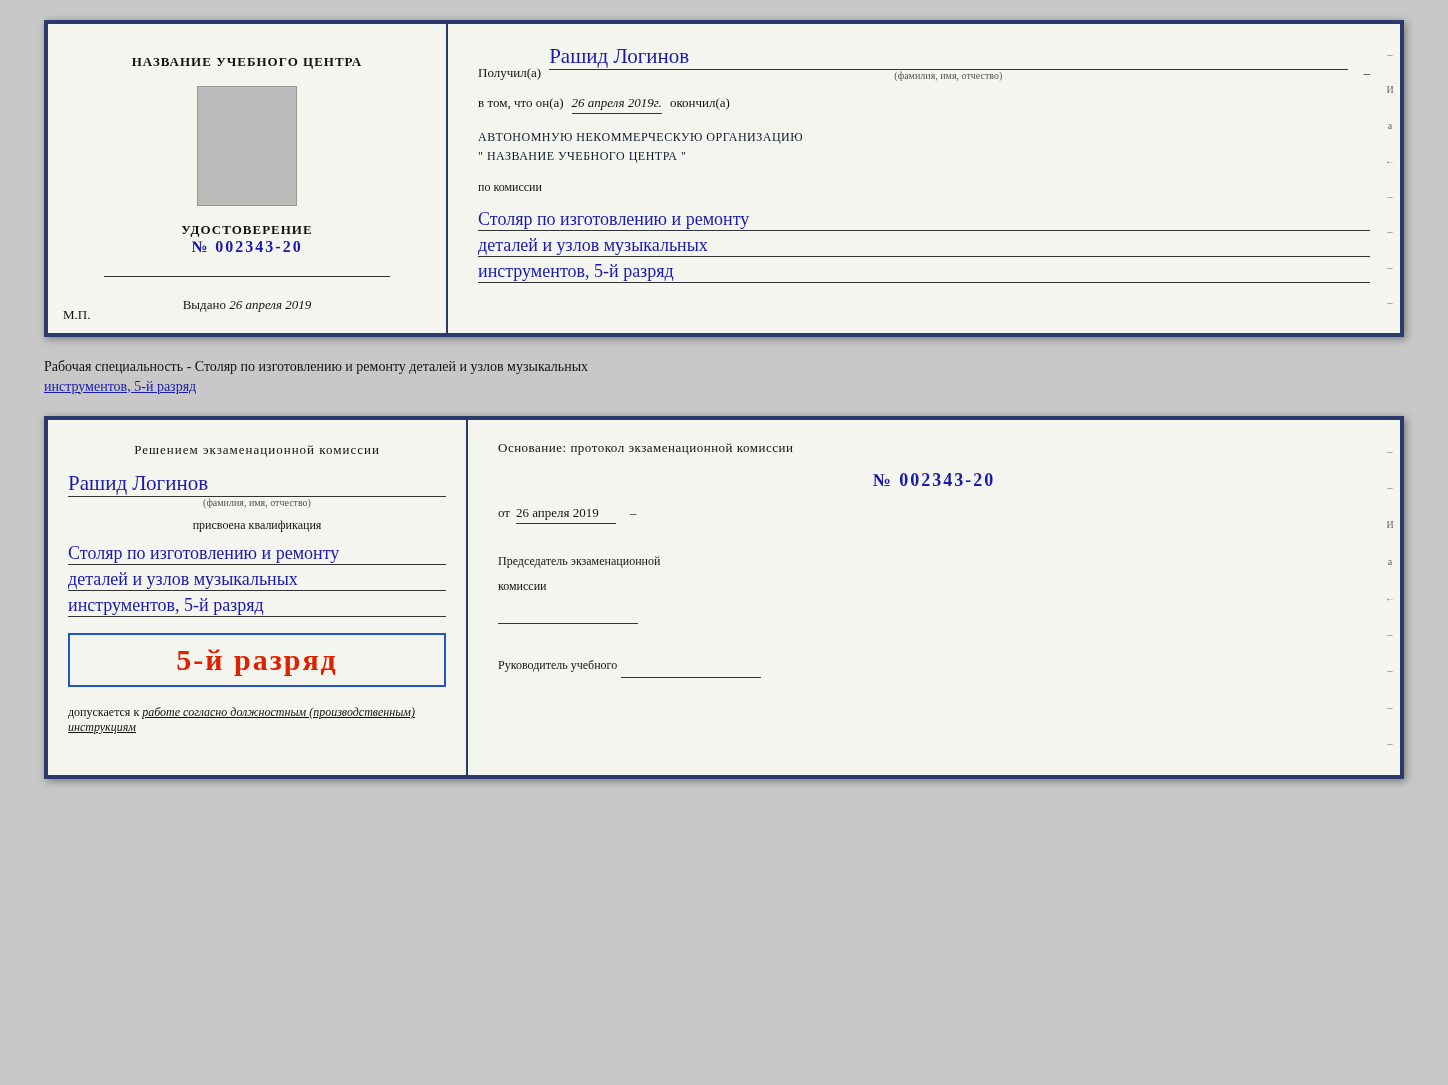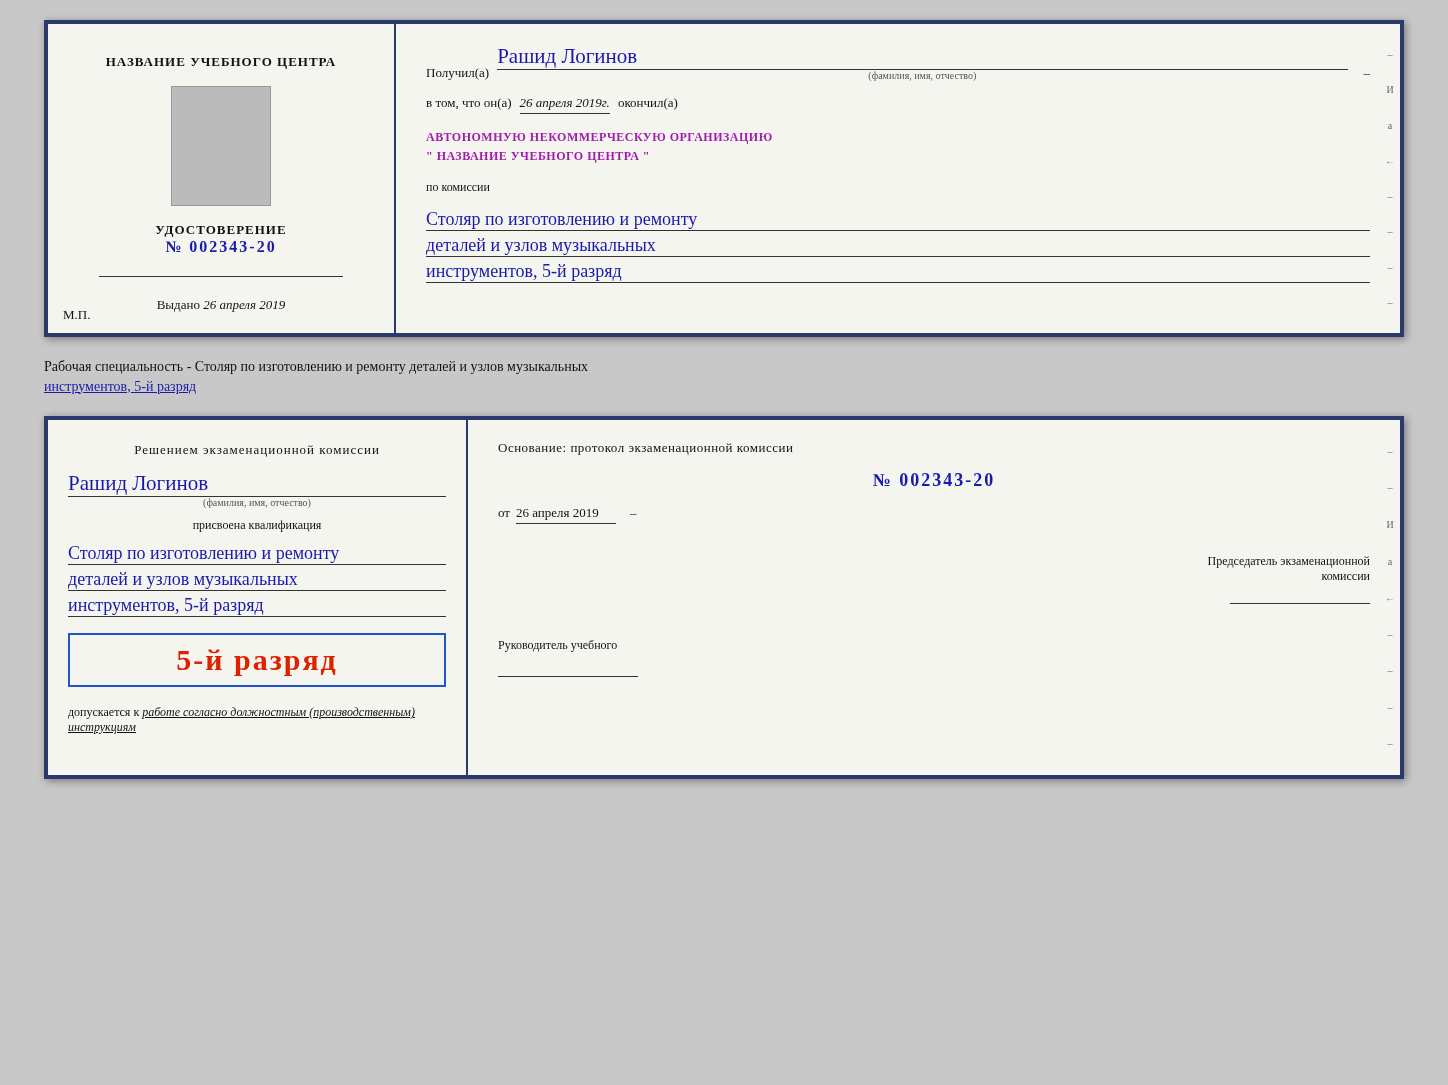--- a/index.html
+++ b/index.html
@@ -19,21 +19,21 @@
       width: 1360px;
       background: #f5f5f0;
       border: 4px solid #2c3a6b;
       display: flex;
       flex-direction: row;
       position: relative;
       box-shadow: 2px 2px 8px rgba(0,0,0,0.4);
     }
 
     .cert-left {
-      width: 348px;
+      width: 400px;
       border-right: 2px solid #2c3a6b;
       padding: 20px;
       display: flex;
       flex-direction: column;
       align-items: center;
       gap: 16px;
       position: relative;
     }
 
     .cert-right {
@@ -178,21 +178,21 @@
       </div>
       <span style="font-size:13px; color:#111; margin-left:8px;">–</span>
     </div>
 
     <div style="display:flex; align-items:baseline; gap:8px; flex-wrap:wrap; font-size:13px; color:#111;">
       <span>в том, что он(а)</span>
       <span style="font-style:italic; border-bottom:1px solid #333; padding-bottom:2px;">26 апреля 2019г.</span>
       <span>окончил(а)</span>
     </div>
 
-    <div style="font-size:12px; font-weight:bold; letter-spacing:0.5px; color:#a21caf; line-height:1.6;">
+    <div style="font-size:12px; font-weight:normal; letter-spacing:0.5px; color:#0f172a; line-height:1.6;">
       <div>АВТОНОМНУЮ НЕКОММЕРЧЕСКУЮ ОРГАНИЗАЦИЮ</div>
       <div>"   НАЗВАНИЕ УЧЕБНОГО ЦЕНТРА   "</div>
     </div>
 
     <div style="font-size:12px; color:#111;">по комиссии</div>
     <div style="display:flex; flex-direction:column; gap:4px;">
       <div style="font-family:'Segoe Script','Brush Script MT',cursive; color:#1a1aaa; font-size:18px; border-bottom:1px solid #333;">Столяр по изготовлению и ремонту</div>
       <div style="font-family:'Segoe Script','Brush Script MT',cursive; color:#1a1aaa; font-size:18px; border-bottom:1px solid #333;">деталей и узлов музыкальных</div>
       <div style="font-family:'Segoe Script','Brush Script MT',cursive; color:#1a1aaa; font-size:18px; border-bottom:1px solid #333;">инструментов, 5-й разряд</div>
     </div>
@@ -250,27 +250,27 @@
       <span>№</span>
       <span>002343-20</span>
     </div>
 
     <div style="display:flex; align-items:baseline; gap:6px; font-size:13px; color:#111;">
       <span>от</span>
       <span style="border-bottom:1px solid #333; min-width:100px; padding-bottom:2px;">26 апреля 2019</span>
       <span style="margin-left:8px;">–</span>
     </div>
 
-    <div style="margin-top:16px; display:flex; flex-direction:column; gap:0;align-items:flex-end;">
+    <div style="margin-top:16px; display:flex; flex-direction:column; gap:10px;">
       <div style="font-size:12px; color:#111;">Председатель экзаменационной</div>
       <div style="font-size:12px; color:#111;">комиссии</div>
       <div style="border-bottom:1px solid #333; width:140px; height:20px;"></div>
     </div>
 
-    <div style="margin-top:20px; display:flex; flex-direction:column; gap:4px;">
+    <div style="margin-top:20px; display:flex; flex-direction:row; gap:4px;">
       <div style="font-size:12px; color:#111;">Руководитель учебного</div>
       <div style="border-bottom:1px solid #333; width:140px; height:20px;"></div>
     </div>
 
     <div class="right-sidebar">
       <span class="sidebar-dash">–</span>
       <span class="sidebar-dash">–</span>
       <span class="sidebar-dash">И</span>
       <span class="sidebar-dash">а</span>
       <span class="sidebar-dash">←</span>

